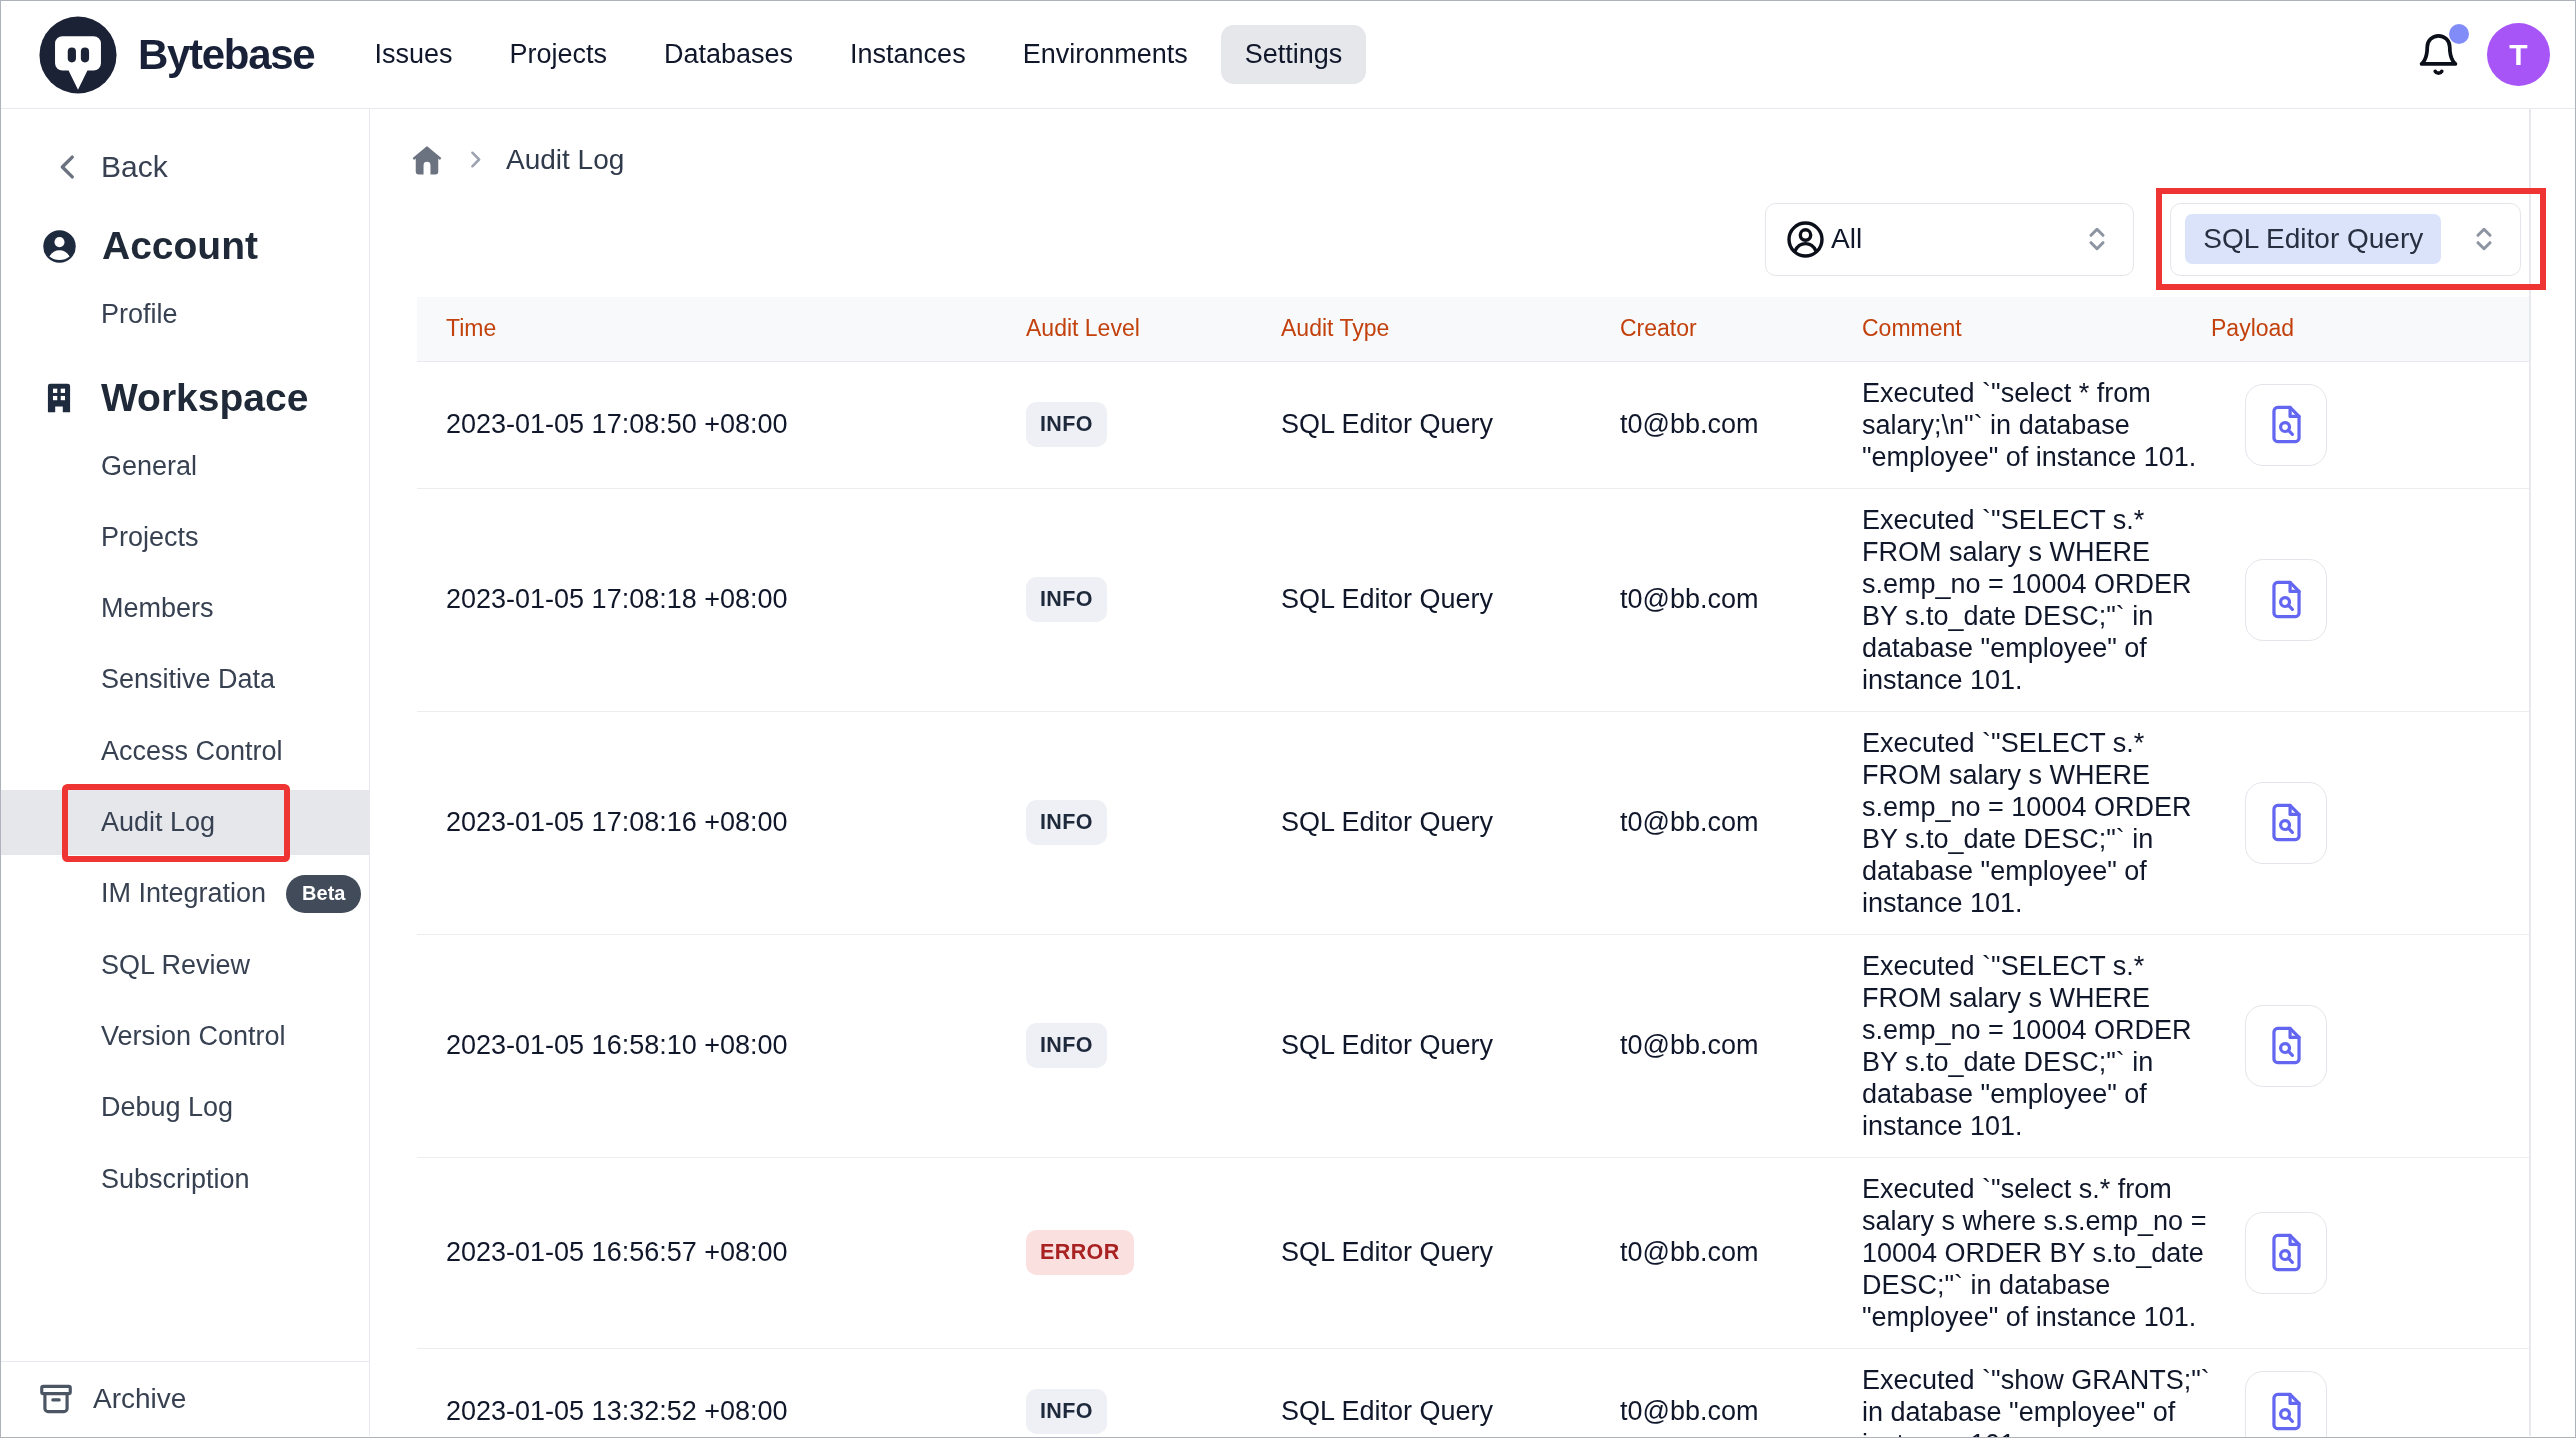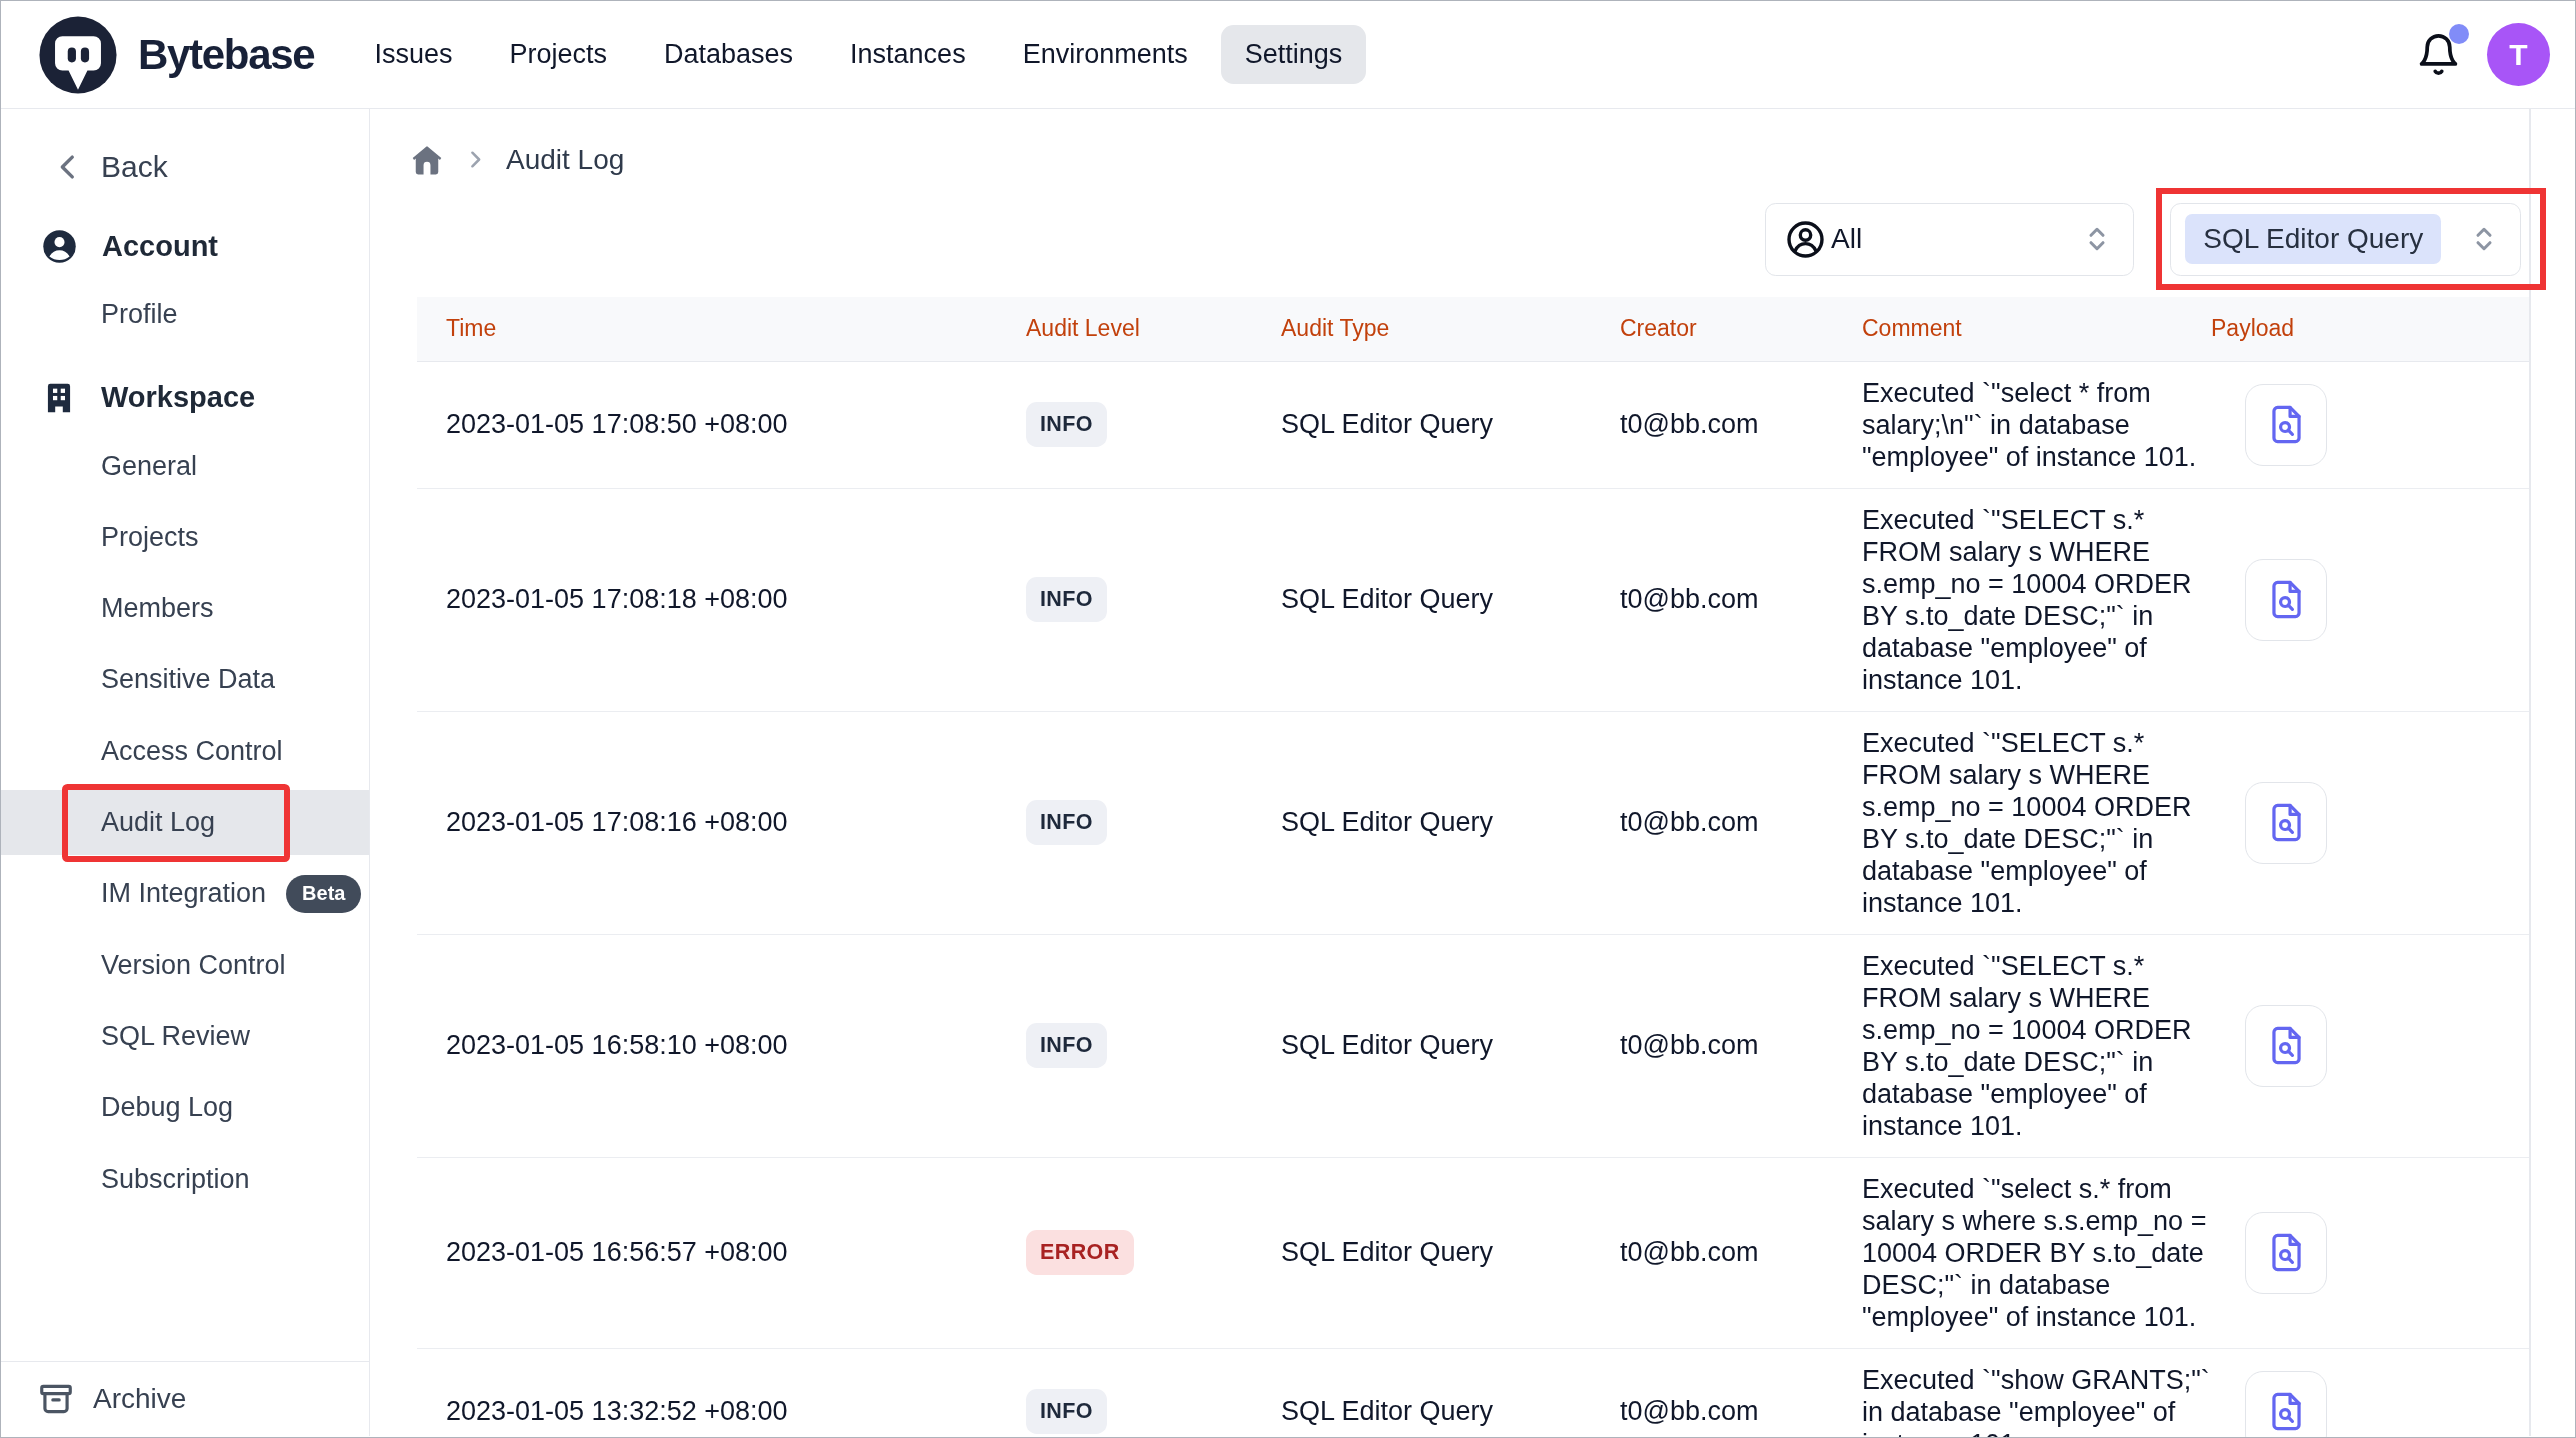--- a/index.html
+++ b/index.html
@@ -24,21 +24,21 @@
   .avatar { width:63px; height:63px; border-radius:50%; background:var(--avatar-purple,#a855f7);
     display:flex; align-items:center; justify-content:center; color:#fff; font-size:30px; font-weight:700; cursor:pointer; }
 
   
   .shell { display:flex; height:1327px; }
 
   
   .sidebar { width:369px; flex:none; border-right:1.8px solid #e7e9ee; position:relative; padding-top:30px; background:#fff; }
   .back-row { display:flex; align-items:center; gap:16px; padding-left:50px; height:56px; font-size:30px; color:#374151; cursor:pointer; }
   .side-header { display:flex; align-items:center; gap:23px; padding-left:39px; height:59px; margin-top:21.5px;
-    font-size:29px; font-weight:700; color:#1f2937; }
+    font-size:39px; font-weight:700; color:#1f2937; }
   .side-item { height:65px; display:flex; align-items:center; padding-left:100px; font-size:27px; color:#374151;
     position:relative; margin-top:6.3px; cursor:pointer; }
   .side-item.active { background:var(--active-item-bg,#e5e7eb); }
   .red-ring { position:absolute; left:61px; top:-6.3px; width:228px; height:78px;
     border:6.3px solid var(--annotation-red,#ef3434); border-radius:5.4px; pointer-events:none; }
   .beta-badge { margin-left:20px; background:#414b5a; color:#fff; font-size:20px; font-weight:700;
     padding:7.2px 16px; border-radius:895px; }
   .archive-row { position:absolute; bottom:0; left:0; right:0; height:75px; border-top:1.8px solid #e7e9ee;
     display:flex; align-items:center; gap:18px; padding-left:36px; font-size:28px; color:#374151; cursor:pointer; background:#fff; }
 
@@ -169,24 +169,24 @@
         </div>
         <div class="side-item active">
           <span>Audit Log</span>
           <span class="red-ring"></span>
         </div>
         <div class="side-item">
           <span>IM Integration</span>
           <span class="beta-badge">Beta</span>
         </div>
         <div class="side-item">
+          <span>SQL Review</span>
+        </div>
+        <div class="side-item">
           <span>Version Control</span>
-        </div>
-        <div class="side-item">
-          <span>SQL Review</span>
         </div>
         <div class="side-item">
           <span>Debug Log</span>
         </div>
         <div class="side-item">
           <span>Subscription</span>
         </div>
       </div>
 
     <div class="archive-row">

